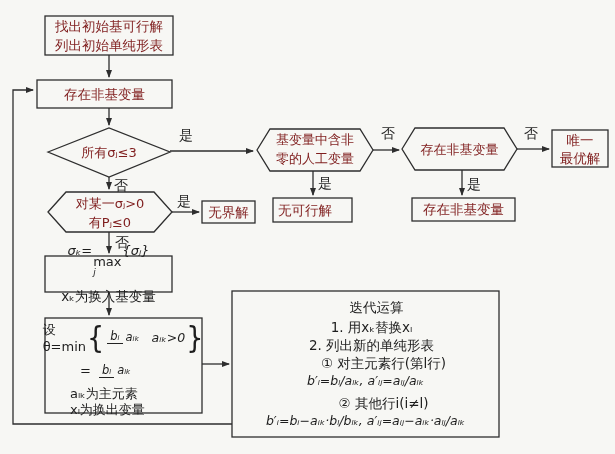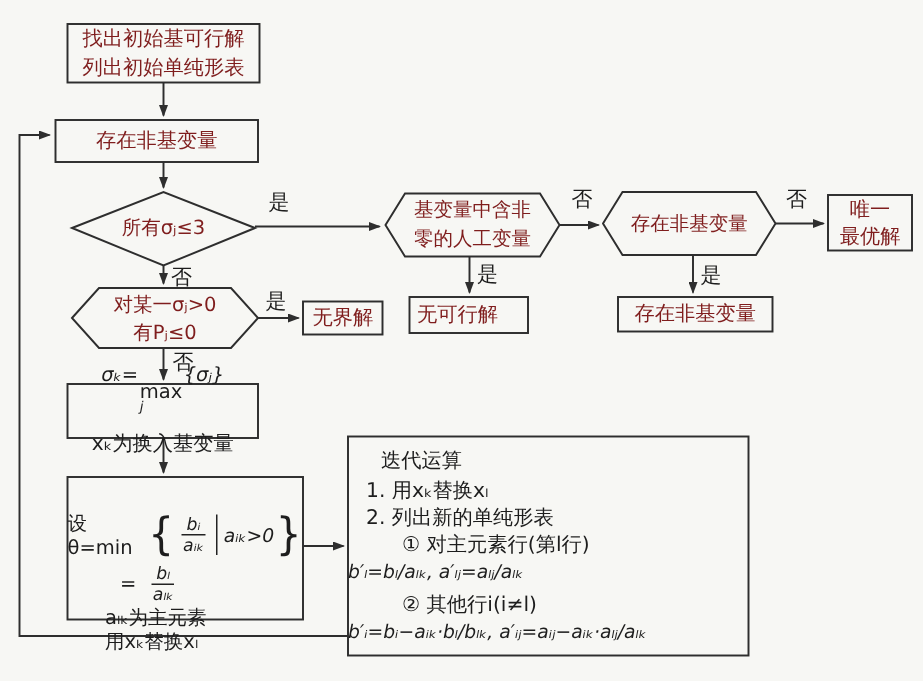--- a/index.html
+++ b/index.html
@@ -26,33 +26,33 @@
     position:absolute;font-size:14px;line-height:16px;
     color:#1d1d1d;white-space:nowrap;
   }
   .math{font-style:italic;}
   .formula{font-style:italic;font-size:12.5px;}
   
   .limop{display:inline-flex;flex-direction:column;align-items:flex-start;margin:12px 1px;}
   .limop .op{font-style:normal;font-size:13px;line-height:13px;}
   .limop .sub{font-style:italic;font-size:9px;line-height:8px;}
   
-  .frac{display:inline-flex;flex-direction:column;align-items:center;vertical-align:middle;margin:0 2px;}
+  .frac{display:inline-flex;align-items:center;vertical-align:middle;margin:0 2px;}
   .frac .num{font-style:italic;font-size:11.5px;line-height:13px;padding:0 3px;border-bottom:1.2px solid #222;}
   .frac .den{font-style:italic;font-size:11.5px;line-height:13px;padding:0 3px;}
   .brace{font-size:27px;font-weight:400;line-height:27px;transform:scaleY(1.1);margin:0 1px;}
   .vbar{display:inline-block;width:1.2px;height:27px;background:#222;margin:0 4px 0 3px;}
   
   .theta-box{position:absolute;left:45px;top:318px;width:157px;height:95px;}
-  .theta-row1{display:flex;align-items:center;justify-content:center;height:36px;font-size:13px;margin-top:20px;}
+  .theta-row1{display:flex;align-items:center;justify-content:center;height:36px;font-size:13px;margin-top:1px;}
   .theta-row2{display:flex;align-items:center;height:31px;font-size:13px;margin-left:35px;}
   .theta-row2 .eqsign{margin-right:6px;}
   .theta-row3,.theta-row4{font-size:13px;line-height:16px;padding-left:25px;text-align:left;}
   
-  .iter-box{position:absolute;left:232px;top:291px;width:267px;height:146px;text-align:left;}
+  .iter-box{position:absolute;left:232px;top:291px;width:267px;height:146px;text-align:center;}
   .iter-title{font-size:13.5px;line-height:18px;padding:7px 0 2px 22px;}
   .iter-step{font-size:13.5px;line-height:18px;padding-left:12px;}
   .iter-case{font-size:13.5px;line-height:18px;padding-left:36px;}
   .iter-formula{line-height:17px;}
   .gap-top{margin-top:5px;}
   
   .enter-box{position:absolute;left:45px;top:256px;width:127px;height:36px;
     display:flex;flex-direction:column;align-items:center;justify-content:center;border-radius:12px;}
   .enter-row1{display:flex;align-items:flex-start;justify-content:center;font-size:13px;line-height:15px;}
   .enter-row2{font-size:13.5px;line-height:17px;}
@@ -169,21 +169,21 @@
         <span class="brace">}</span>
     </div>
     <div class="theta-row2">
       <span class="eqsign">=</span>
         <span class="frac">
           <span class="num">bₗ</span>
           <span class="den">aₗₖ</span>
         </span>
     </div>
     <div class="theta-row3">aₗₖ为主元素</div>
-    <div class="theta-row4">用xₖ替换xₗ</div>
+    <div class="theta-row4">xₗ为换出变量</div>
   </div>
 
   <div class="iter-box">
     <div class="iter-title">迭代运算</div>
     <div class="iter-step">1. 用xₖ替换xₗ</div>
     <div class="iter-step">2. 列出新的单纯形表</div>
     <div class="iter-case">① 对主元素行(第l行)</div>
     <div class="iter-formula formula">b′ₗ=bₗ/aₗₖ, a′ₗⱼ=aₗⱼ/aₗₖ</div>
     <div class="iter-case gap-top">② 其他行i(i≠l)</div>
     <div class="iter-formula formula">b′ᵢ=bᵢ−aᵢₖ·bₗ/bₗₖ, a′ᵢⱼ=aᵢⱼ−aᵢₖ·aₗⱼ/aₗₖ</div>

